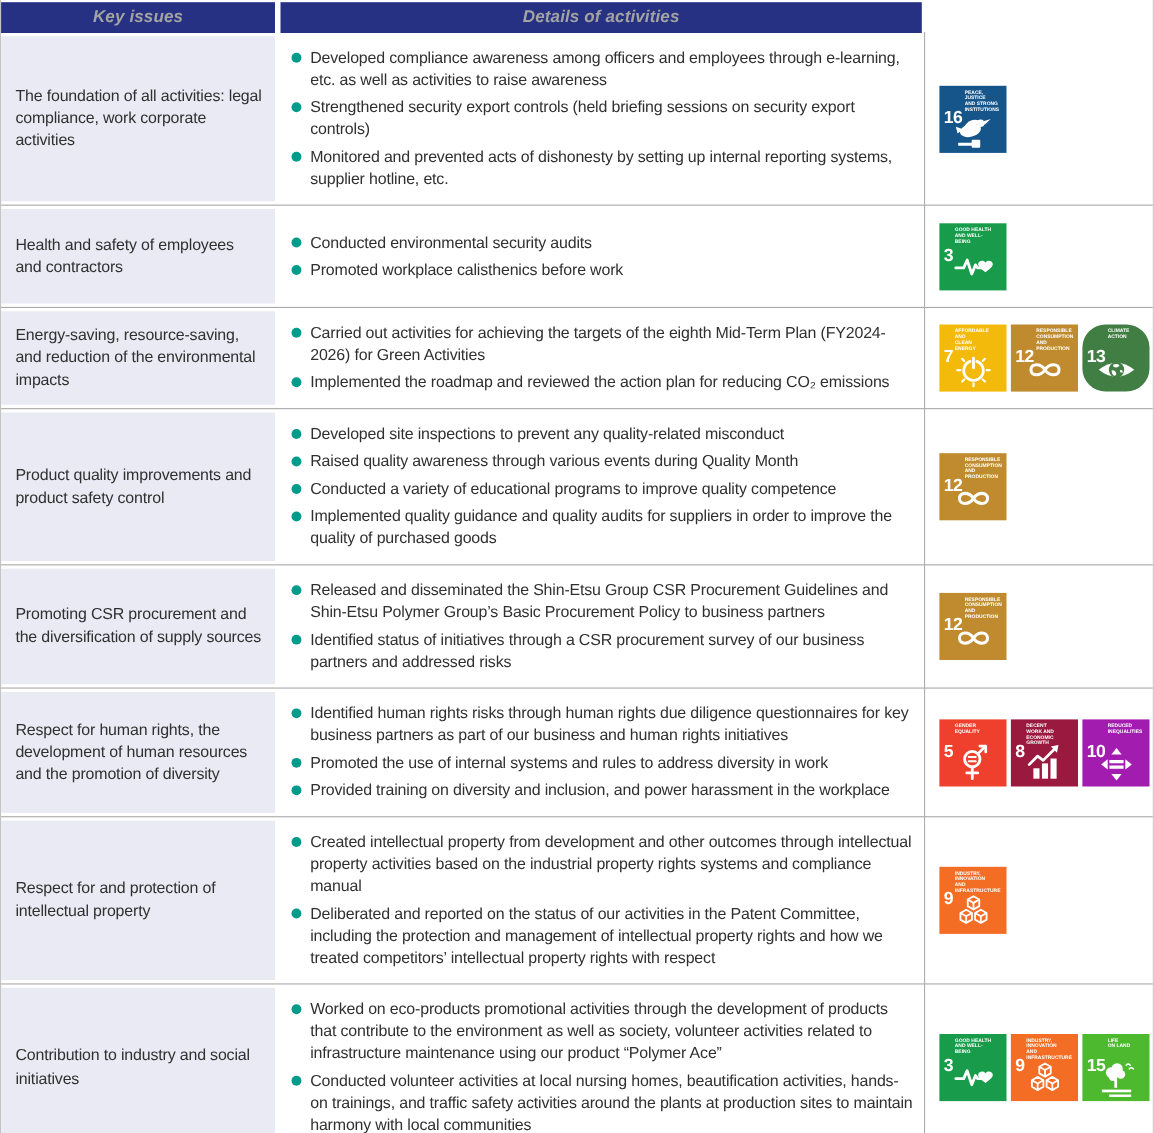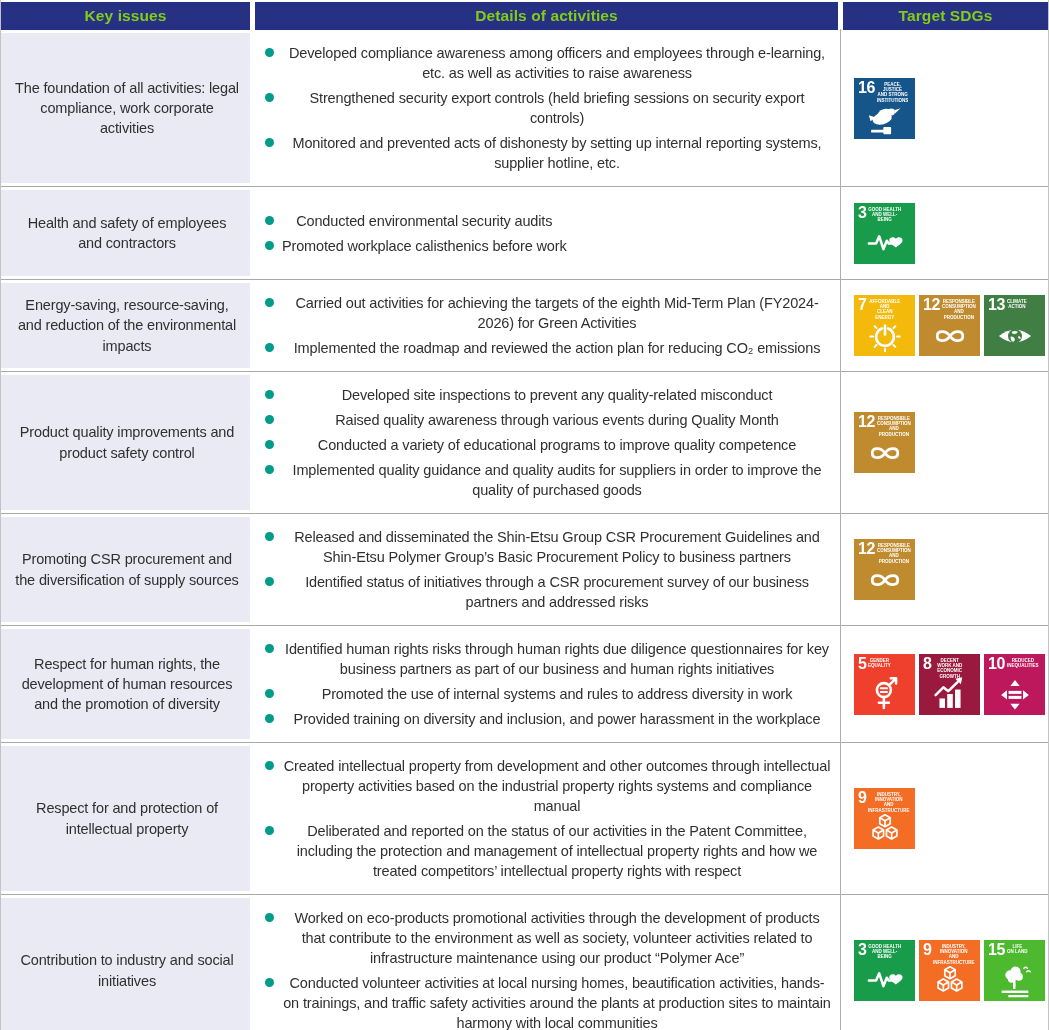--- a/index.html
+++ b/index.html
@@ -1,38 +1,38 @@
 <!DOCTYPE html>
 <html style="--header-bg: #263183; --key-bg: #e9eaf3; --bullet: #009b8a;"><head>
 <meta charset="utf-8">
 <style>
   html,body{margin:0;padding:0;background:#fff;}
   body{width:1049px;font-family:"Liberation Sans","DejaVu Sans",sans-serif;color:#303030;
        -webkit-font-smoothing:antialiased;}
   .table{width:1049px;box-sizing:border-box;border-left:1px solid #c3c3c3;border-right:1px solid #c3c3c3;
          padding-top:2px;background:#fff;}
   .header-row,.row{display:grid;grid-template-columns:249px 583px 1fr;column-gap:5px;}
-  .header-row .hcell{background:var(--header-bg,#263183);color:#84cc16;font-weight:bold;font-size:15.5px;
-         height:28px;display:flex;align-items:center;justify-content:center;letter-spacing:.1px;}
+  .header-row .hcell{background:var(--header-bg,#263183);color:#a3a3a3;font-weight:bold;font-size:15.5px;
+         height:28px;display:flex;align-items:center;justify-content:center;letter-spacing:.1px;font-style:italic;}
   .row{position:relative;border-bottom:1px solid #a9a9a9;}
   .row:last-child{border-bottom:none;}
   .vsep{position:absolute;left:839px;top:-1px;bottom:-1px;width:1px;background:#aeaeae;}
-  .cell{margin:3px 0;text-align:center;}
+  .cell{margin:3px 0;}
   .cell.key{background:var(--key-bg,#e9eaf3);display:flex;align-items:center;
             padding:8px 10px 8px 13px;font-size:14.5px;line-height:1.4;letter-spacing:-.15px;}
   .cell.details{padding:5px 6px 5px 8px;display:flex;align-items:center;}
   .cell.details ul{list-style:none;margin:0;padding:0;}
   .cell.details li{position:relative;padding-left:19px;margin:5px 0;font-size:14.5px;line-height:1.38;
                    letter-spacing:-.15px;}
   .cell.details li::before{content:"";position:absolute;left:2px;top:5px;width:9px;height:9px;
                    border-radius:50%;background:var(--bullet,#009b8a);}
   .cell.sdgs{display:flex;align-items:center;gap:4px;padding-left:11px;}
   .icon{width:61px;height:61px;position:relative;color:#fff;flex:none;overflow:hidden;}
   .icon .head{display:flex;align-items:flex-start;padding:2px 2px 0 4px;}
-  .icon .num{font-size:16px;font-weight:bold;line-height:1;letter-spacing:-.5px;}
+  .icon .num{font-size:16px;font-weight:bold;line-height:1;letter-spacing:-.5px;margin-top:20px;}
   .icon .title{font-size:6px;font-weight:bold;line-height:1.15;white-space:pre-line;
                transform:scale(.75);transform-origin:left top;margin:2px 0 0 2px;letter-spacing:0;}
   .icon svg.glyph{position:absolute;left:50%;bottom:1px;transform:translateX(-50%);
                   width:42px;height:40px;display:block;}
   
   #rows .row:nth-child(1){min-height:127px}
   #rows .row:nth-child(2){min-height:92px}
   #rows .row:nth-child(3){min-height:86px}
   #rows .row:nth-child(4){min-height:134px}
   #rows .row:nth-child(5){min-height:87px}
@@ -41,21 +41,20 @@
   #rows .row:nth-child(8){min-height:121px}
   #rows .row:nth-child(9){min-height:61px}
 </style>
 </head>
 <body>
 
 <div class="table">
   <div class="header-row">
     <div class="hcell">Key issues</div>
     <div class="hcell">Details of activities</div>
-    <div class="hcell">Target SDGs</div>
   </div>
   <div id="rows">
       <div class="row">
     <div class="cell key">
       <span>The foundation of all activities: legal compliance, work corporate activities</span>
     </div>
     <div class="cell details">
       <ul>
             <li><span>Developed compliance awareness among officers and employees through e-learning, etc. as well as activities to raise awareness</span></li>
             <li><span>Strengthened security export controls (held briefing sessions on security export controls)</span></li>
@@ -147,21 +146,21 @@
             <div class="head">
               <span class="num">12</span>
               <span class="title">RESPONSIBLE
 CONSUMPTION
 AND PRODUCTION</span>
             </div>
             <svg class="glyph" viewBox="0 0 36 36">
               <path fill="none" stroke="#fff" stroke-width="2.5" d="M18 19 C14.5 13.5, 6.5 13.5, 6.5 19 C6.5 24.5, 14.5 24.5, 18 19 C21.5 13.5, 29.5 13.5, 29.5 19 C29.5 24.5, 21.5 24.5, 18 19 Z"></path>
             </svg>
           </div>
-          <div class="icon" style="background: rgb(65, 126, 68); --bg: #417e44;">
+          <div class="icon" style="background: rgb(65, 126, 68); border-radius: 21px; --bg: #417e44;">
             <div class="head">
               <span class="num">13</span>
               <span class="title">CLIMATE
 ACTION</span>
             </div>
             <svg class="glyph" viewBox="0 0 36 36">
               <path fill="#fff" d="M3.5 19 Q18 7.5 32.5 19 Q18 30.5 3.5 19 Z"></path>
               <circle cx="18" cy="19" r="6.3" style="fill:var(--bg)"></circle>
               <path fill="#fff" d="M15.5 14.8 q3,-1.2 5,0.5 q-1,2 -3.5,1.8 q-2.5,-0.2 -1.5,-2.3 Z M14 19.5 q2.5,-0.5 3.5,1.5 q1,2 -1,3 q-2.5,-0.5 -2.5,-4.5 Z M21.5 19 q2,0.5 1.5,2.5 l-2,-0.5 q-0.5,-1.5 0.5,-2 Z"></path>
             </svg>
@@ -260,21 +259,21 @@
             <svg class="glyph" viewBox="0 0 36 36">
               <g fill="#fff">
                 <rect x="8.5" y="22" width="5" height="8.5"></rect>
                 <rect x="15.5" y="18" width="5" height="12.5"></rect>
                 <rect x="22.5" y="14" width="5" height="16.5"></rect>
                 <polygon points="22.8,4.2 29,3 27.8,9.2"></polygon>
               </g>
               <polyline points="5,19 12,12 16.5,15.5 25,7" stroke="#fff" stroke-width="2.2" fill="none" stroke-linejoin="round" stroke-linecap="round"></polyline>
             </svg>
           </div>
-          <div class="icon" style="background: #be185d; --bg: #de1768;">
+          <div class="icon" style="background: #a21caf; --bg: #de1768;">
             <div class="head">
               <span class="num">10</span>
               <span class="title">REDUCED
 INEQUALITIES</span>
             </div>
             <svg class="glyph" viewBox="0 0 36 36">
               <g fill="#fff">
                 <rect x="12.2" y="15.2" width="11.6" height="2.7"></rect>
                 <rect x="12.2" y="19.7" width="11.6" height="2.7"></rect>
                 <polygon points="18,5.5 13.8,10.8 22.2,10.8"></polygon>

